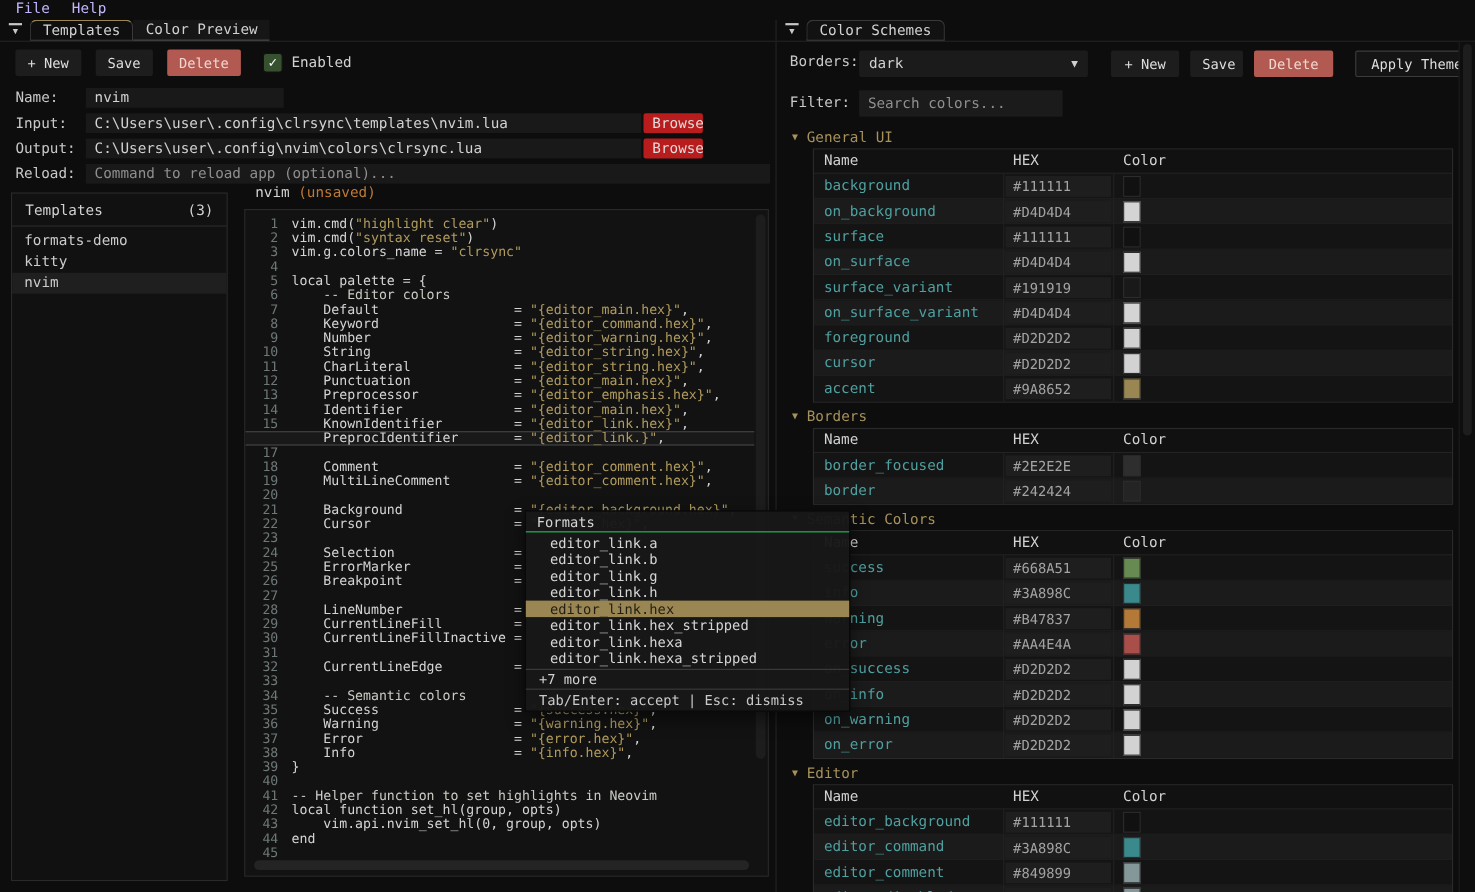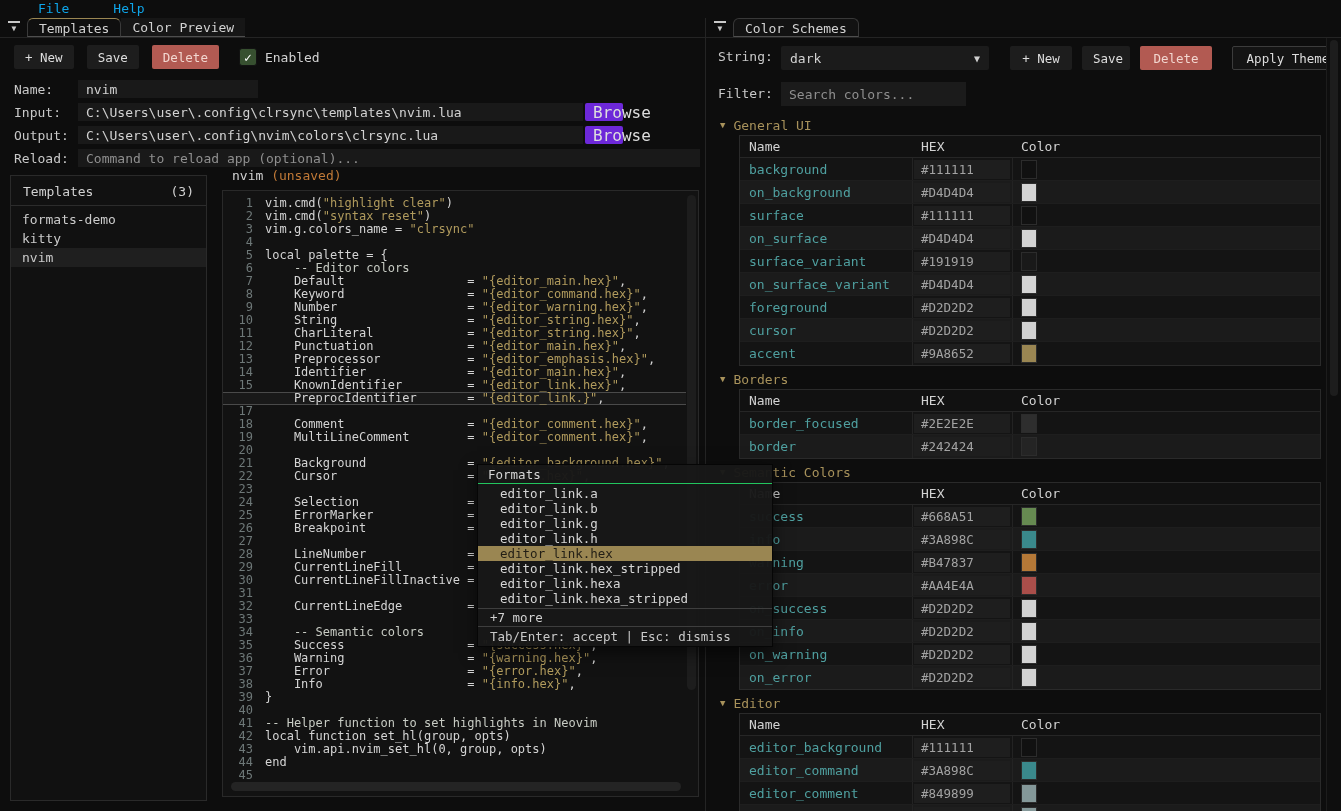--- a/index.html
+++ b/index.html
@@ -5,36 +5,36 @@
   * { box-sizing: border-box; margin: 0; padding: 0; }
   html,body { background:#000; }
   .app {
     position: relative; width: 1341px; height: 811px;
     background: #0d0d0d; overflow: hidden;
     font-family: "DejaVu Sans Mono", monospace;
     font-size: 13px; color: #d2d2d2;
   }
   
   .menubar { position:absolute; left:0; top:0; width:100%; height:18px; display:flex; gap:20px; padding:1px 0 0 14px; }
-  .menu-item { color:#0ea5e9; cursor:default;margin-left:24px; }
+  .menu-item { color:#c4b5fd; cursor:default; }
   
   .pane { position:absolute; top:18px; height:793px; }
   .pane.left { left:0; width:706px; border-right:1px solid #242424; }
   .pane.right { left:706px; width:635px; }
   
   .tabrow { height:20px; border-bottom:1px solid #242424; display:flex; align-items:stretch; padding-left:8px; position:relative; }
   .collapse-icon { align-self:center; width:12px; margin-right:7px; text-align:center; font-size:8px; color:#c8c8c8; border-top:2px solid #c8c8c8; line-height:10px; padding-top:1px; cursor:pointer; }
   .tab { padding:2px 11px 0; color:#d2d2d2; border-bottom:1px solid #4e4e4e; background:#161616; cursor:pointer; white-space:nowrap; }
   .tab.gold { background:#0f0f0f; border-top:1px solid #9A8652; border-left:1px solid #3a3a3a; border-right:1px solid #3a3a3a; border-radius:6px 6px 0 0; }
   .tab.gray { background:#121212; border-top:1px solid #383838; border-left:1px solid #383838; border-right:1px solid #383838; border-radius:6px 6px 0 0; }
   
   .toolbar { display:flex; align-items:center; gap:13px; margin:7px 0 0 14px; height:24px; }
   .btn { background:#1d1d1d; color:#dedede; border:none; border-radius:2px; height:24px; padding:0 11px; font-family:inherit; font-size:12.5px; cursor:pointer; white-space:nowrap; }
   .btn.danger { background:#B25A52; color:#F2D7D0; }
-  .btn.browse { height:18px; padding:0 8px; background:#6d28d9; font-size:16px; margin-left:2px; width:38px; }
+  .btn.browse { height:18px; padding:0 8px; background:#b91c1c; font-size:13px; margin-left:2px; width:54px; }
   .cbwrap { display:flex; align-items:center; gap:8px; margin-left:7px; cursor:pointer; }
   .checkbox { width:18px; height:18px; background:#375030; border:1px solid #121212; border-radius:3px; color:#fff; font-size:13px; display:flex; align-items:center; justify-content:center; }
   
   .form { margin:11px 0 0 14px; }
   .frow { display:flex; align-items:center; height:18px; margin-bottom:5px; }
   .flabel { width:64px; color:#c9c9c9; flex:none; }
   .field { background:#191919; border:none; outline:none; color:#d2d2d2; font-family:inherit; font-size:13px; height:18px; padding:0 8px; }
   .field::placeholder { color:#8f8f8f; }
   .f-name { width:180px; } .f-path { width:505px; } .f-reload { width:622px; }
   
@@ -213,21 +213,21 @@
     </div>
   </div>
 
   <div class="pane right">
     <div class="tabrow">
       <span class="collapse-icon">▼</span>
       <div class="tab gray">Color Schemes</div>
     </div>
 
     <div class="palette-row">
-      <span class="plabel">String:</span>
+      <span class="plabel">Borders:</span>
       <div class="dropdown">
         <span>dark</span>
         <span class="caret">▼</span>
       </div>
       <button class="btn b-new">+ New</button>
       <button class="btn b-save">Save</button>
       <button class="btn danger b-del">Delete</button>
       <button class="btn b-apply">Apply Theme</button>
     </div>
 

